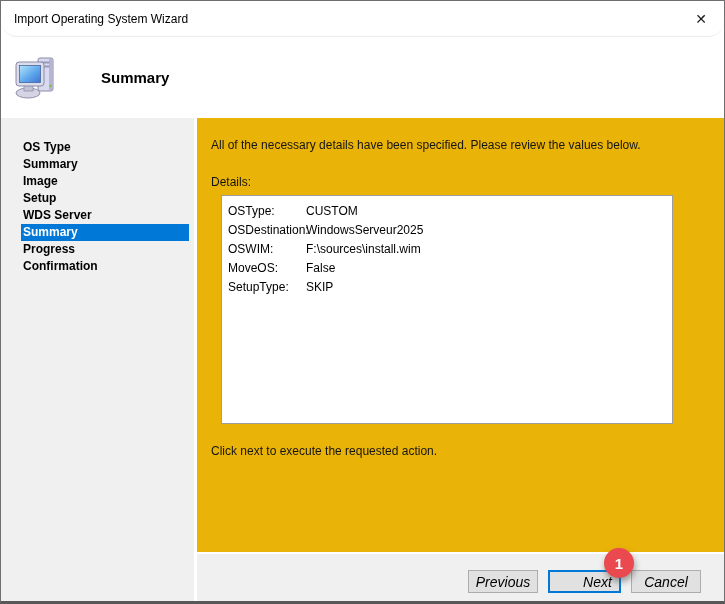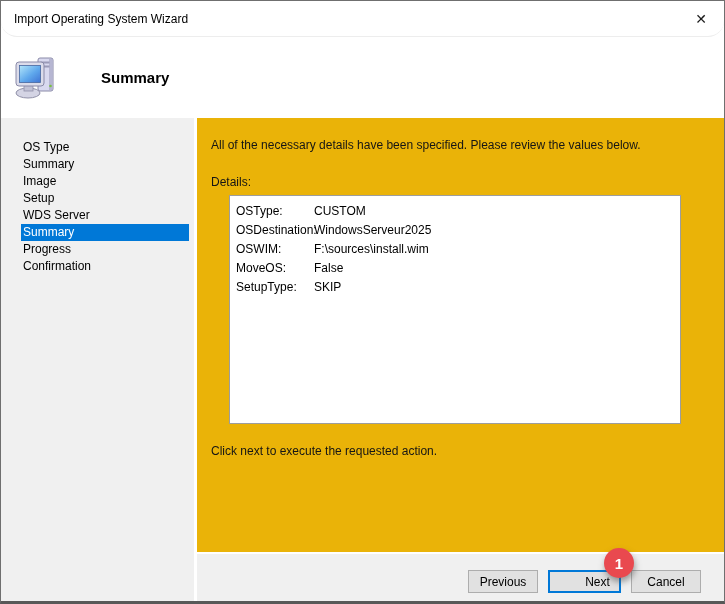--- a/index.html
+++ b/index.html
@@ -77,38 +77,39 @@
     padding-top: 21px;
   }
   .sidebar-item {
     margin-left: 20px;
     width: 168px;
     height: 17px;
     line-height: 17px;
     padding-left: 2px;
     color: #000;
     white-space: nowrap;
+    font-weight: bold;
   }
   .sidebar-item.selected {
     background: #0078d7;
     color: #ffffff;
   }
   .main {
     position: absolute;
     left: 196px; top: 0;
     width: 587px;
     height: 434px;
     background: #eab308;
     padding: 20px 0 0 14px;
   }
   .intro-text { color: #151515; }
   .details-label { margin-top: 23px; color: #151515; }
   .details-box {
     margin-top: 6px;
-    margin-left: 18px;
+    margin-left: 10px;
     width: 452px;
     height: 229px;
     background: #ffffff;
     border: 1px solid #9d9d9d;
     padding: 8px 6px 6px 6px;
     overflow: hidden;
   }
   .detail-row {
     display: flex;
     height: 19px;
@@ -128,24 +129,25 @@
     justify-content: flex-end;
     align-items: flex-start;
     padding: 16px 23px 0 0;
   }
   .btn {
     width: 70px;
     height: 23px;
     background: #e1e1e1;
     border: 1px solid #adadad;
     font-family: "Liberation Sans", "DejaVu Sans", sans-serif;
-    font-size: 12px;
+    font-size: 14px;
     color: #000;
     margin-left: 10px;
     padding: 0;
+    font-style: italic;
   }
   .btn.focused {
     width: 73px;
     border: 2px solid #0078d7;
     padding-left: 26px;
   }
   
   .badge {
     position: absolute;
     left: 603px;

